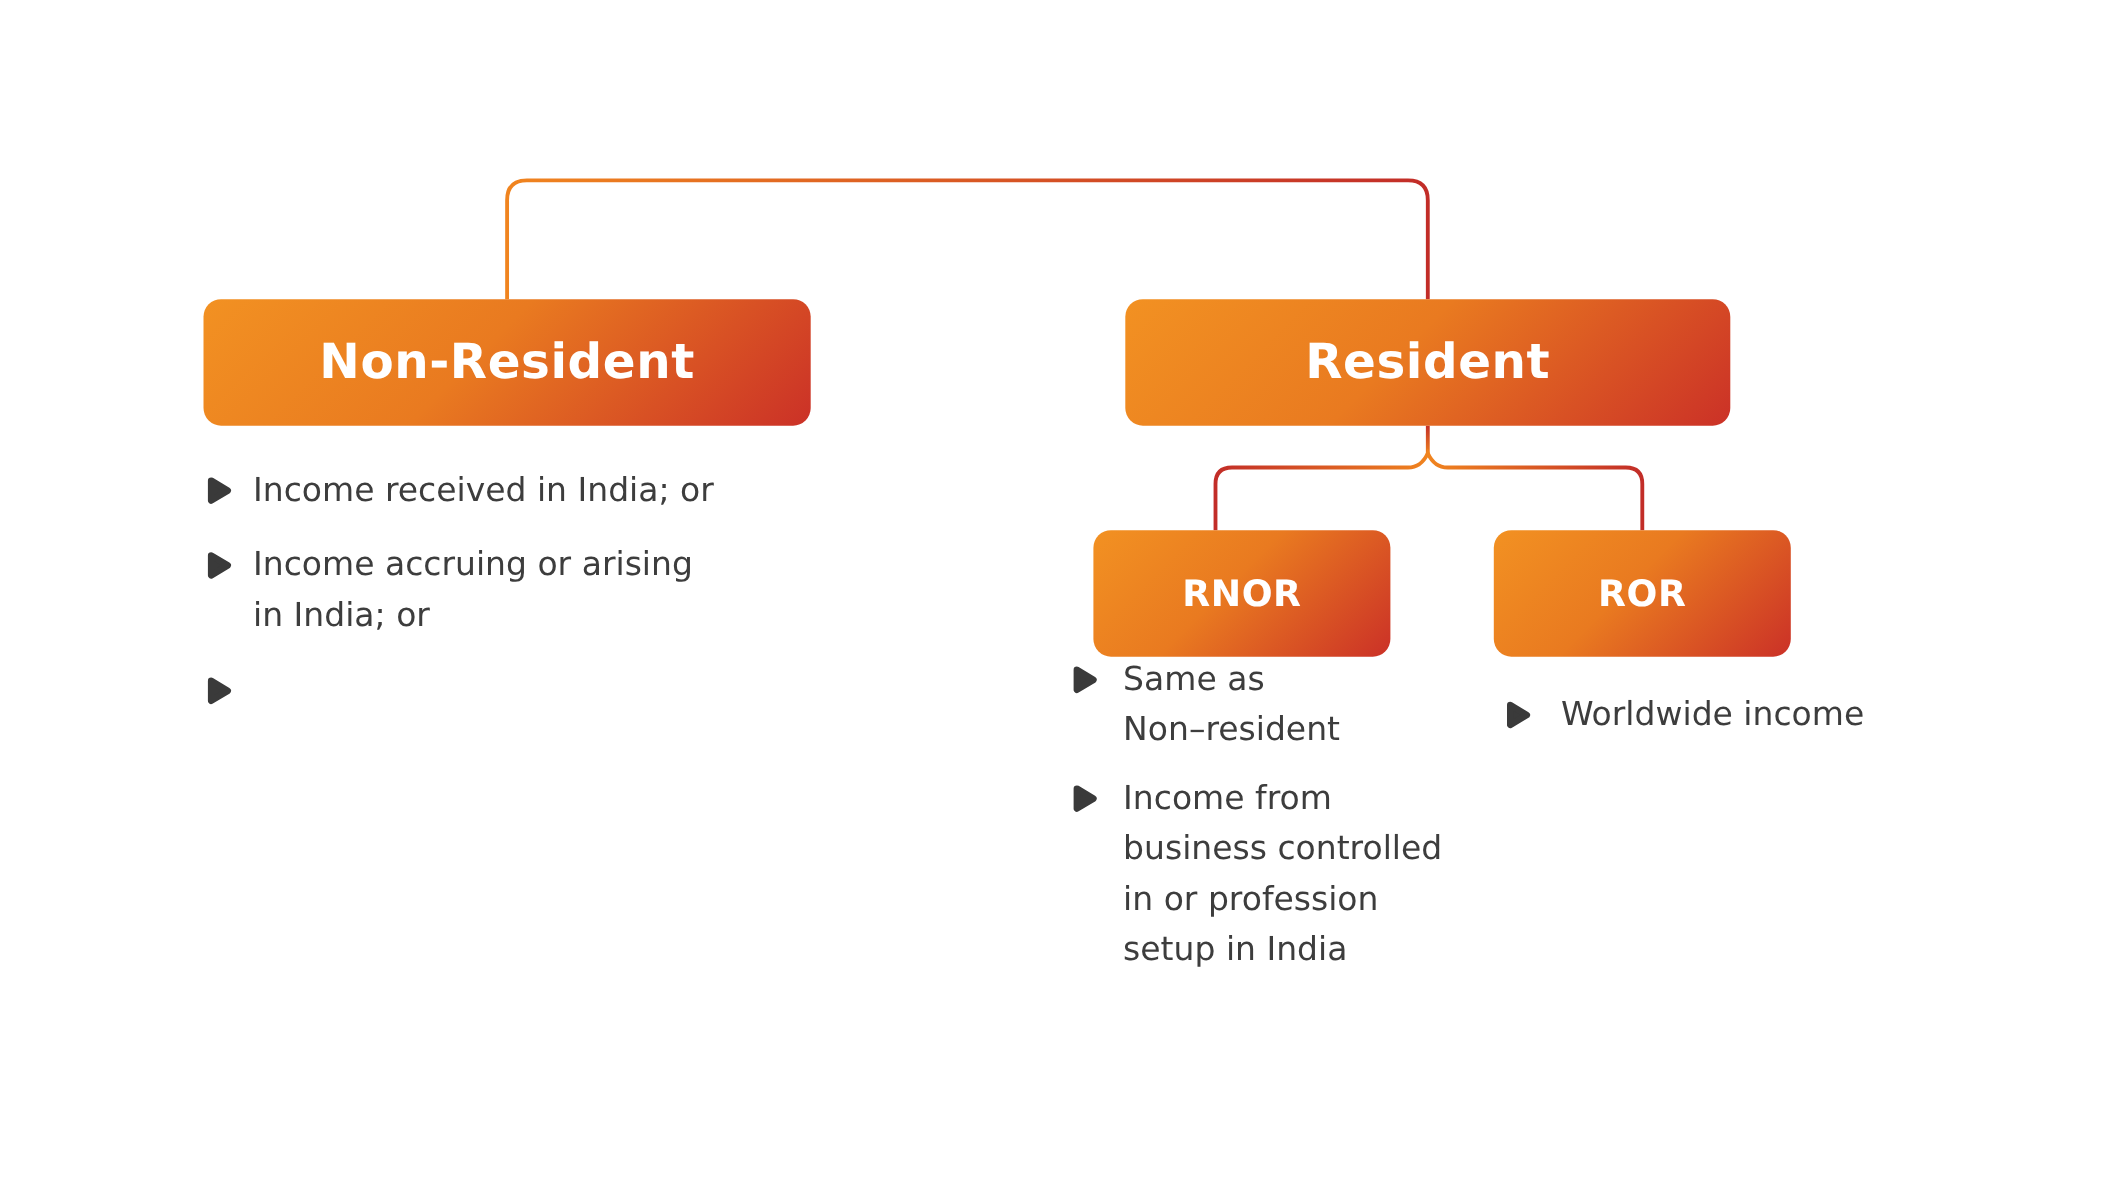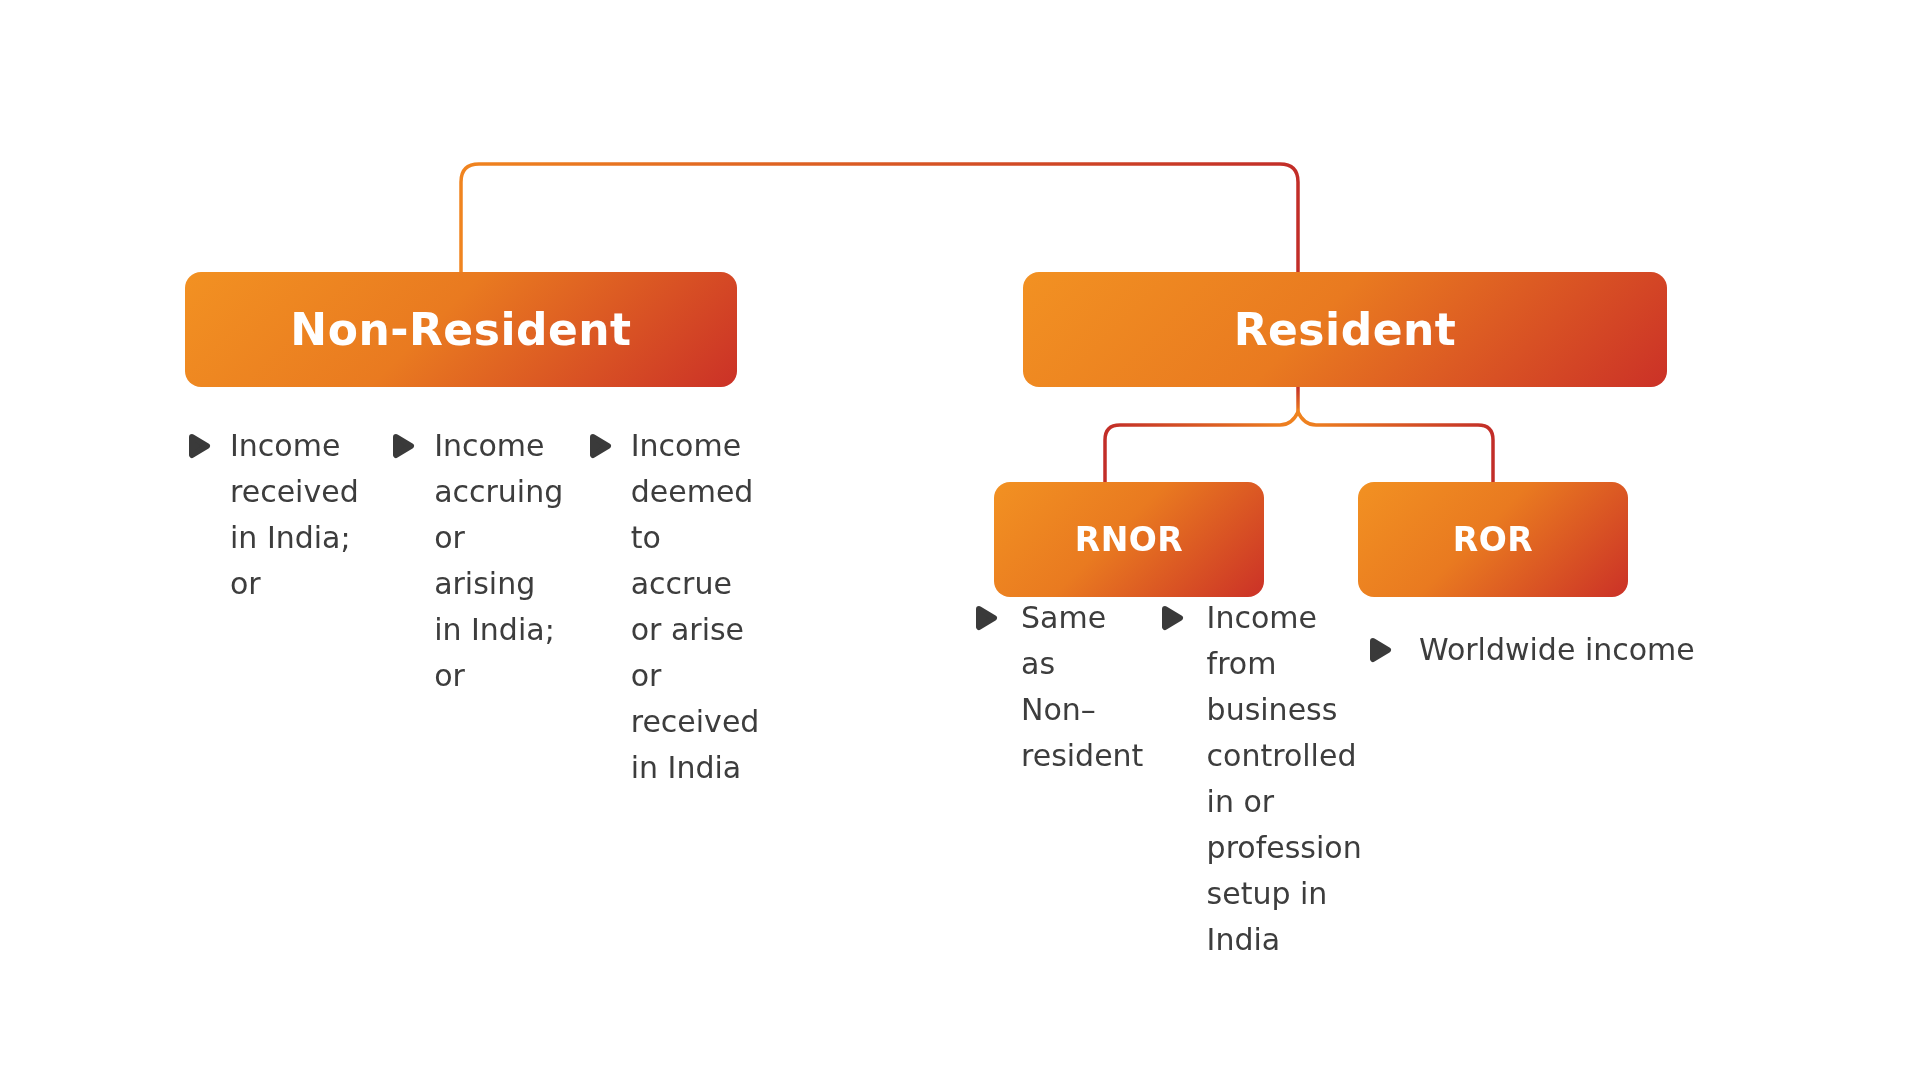--- a/index.html
+++ b/index.html
@@ -21,27 +21,28 @@
     border-radius: 16px;
     background: linear-gradient(135deg, #F29122 0%, #E97A20 45%, #CB3127 100%);
     color: #ffffff;
     display: flex;
     align-items: center;
     justify-content: center;
     font-weight: bold;
     letter-spacing: 0.5px;
   }
   #node-non-resident { left: 185px;  top: 272px; width: 552px; height: 115px; font-size: 44px; }
-  #node-resident     { left: 1023px; top: 272px; width: 644px; height: 115px; font-size: 44px; }
+  #node-resident     { left: 1023px; top: 272px; width: 550px; height: 115px; font-size: 44px; }
   #node-rnor         { left: 970px;  top: 482px; width: 270px; height: 115px; font-size: 33px; margin-left: 24px; }
   #node-ror          { left: 1358px; top: 482px; width: 270px; height: 115px; font-size: 33px; text-align: right; }
 
   .bullet-list {
     position: absolute;
     display: flex;
+    flex-direction: column;
     gap: 22px;
   }
   #list-non-resident { left: 188px;  top: 423px; width: 580px; }
   #list-rnor         { left: 975px;  top: 595px; width: 420px; gap: 16px; }
   #list-ror          { left: 1369px; top: 627px; width: 460px; }
 
   .bullet-item {
     display: flex;
     align-items: flex-start;
   }
@@ -114,22 +115,20 @@
       <svg class="bullet-icon" viewBox="0 0 23 26">
         <path d="M4 4 L19 13 L4 22 Z" fill="#3A3A3A" stroke="#3A3A3A" stroke-width="6" stroke-linejoin="round"></path>
       </svg>
       <span class="bullet-text">Income accruing or arising
 in India; or</span>
     </div>
     <div class="bullet-item">
       <svg class="bullet-icon" viewBox="0 0 23 26">
         <path d="M4 4 L19 13 L4 22 Z" fill="#3A3A3A" stroke="#3A3A3A" stroke-width="6" stroke-linejoin="round"></path>
       </svg>
-      <span class="bullet-text">Income deemed to accrue
-or arise or received in India</span>
     </div>
   </div>
 
   <div class="bullet-list" id="list-rnor">
     <div class="bullet-item">
       <svg class="bullet-icon" viewBox="0 0 23 26">
         <path d="M4 4 L19 13 L4 22 Z" fill="#3A3A3A" stroke="#3A3A3A" stroke-width="6" stroke-linejoin="round"></path>
       </svg>
       <span class="bullet-text">Same as
 Non–resident</span>

